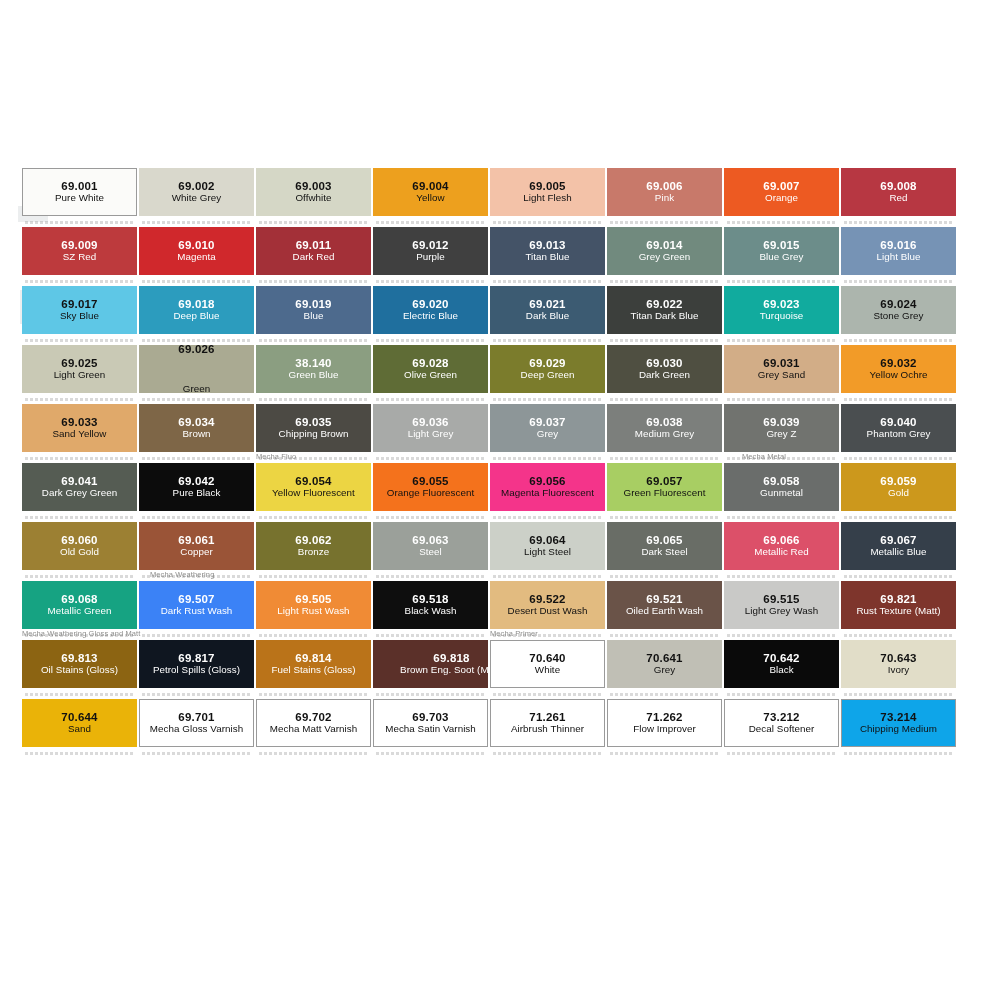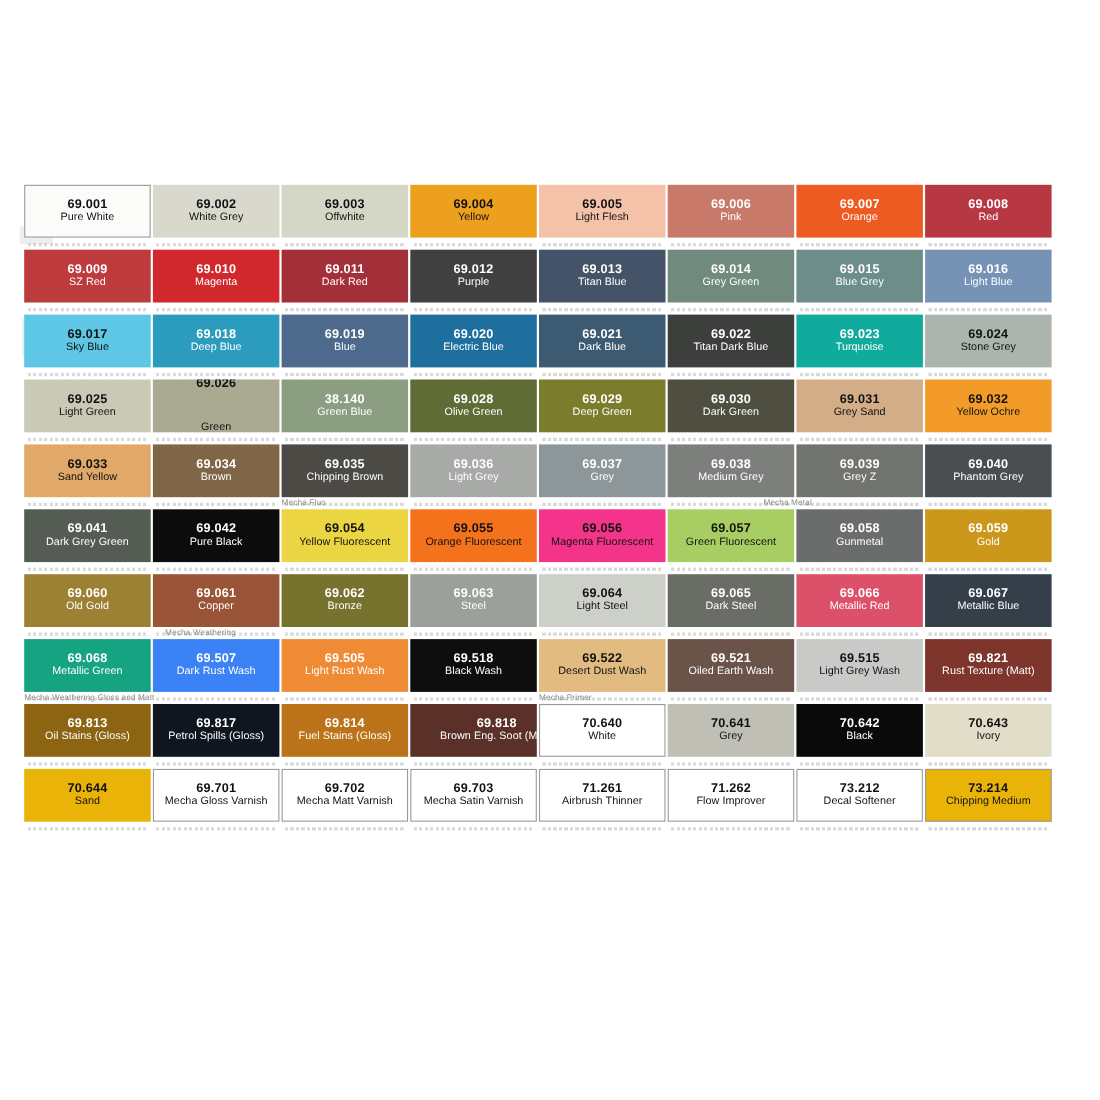--- a/index.html
+++ b/index.html
@@ -437,21 +437,21 @@
           </div>
           <div class="microtext"></div>
         </div>
         <div style="position: relative;">
           <div class="swatch" style="background: rgb(168, 206, 99);">
             <div class="swatch-code dark-text">69.057</div>
             <div class="swatch-name dark-text">Green Fluorescent</div>
           </div>
           <div class="microtext"></div>
         </div>
-        <div class="section-label" style="left: 672px;">Mecha Metal</div>
+        <div class="section-label" style="left: 720px;">Mecha Metal</div>
         <div style="position: relative;">
           <div class="swatch" style="background: rgb(106, 109, 107);">
             <div class="swatch-code light-text">69.058</div>
             <div class="swatch-name light-text">Gunmetal</div>
           </div>
           <div class="microtext"></div>
         </div>
         <div style="position: relative;">
           <div class="swatch" style="background: rgb(204, 152, 28);">
             <div class="swatch-code light-text">69.059</div>
@@ -681,21 +681,21 @@
           <div class="microtext"></div>
         </div>
         <div style="position: relative;">
           <div class="swatch outlined" style="background: rgb(255, 255, 255);">
             <div class="swatch-code dark-text">73.212</div>
             <div class="swatch-name dark-text">Decal Softener</div>
           </div>
           <div class="microtext"></div>
         </div>
         <div style="position: relative;">
-          <div class="swatch outlined" style="background: #eab308;">
+          <div class="swatch outlined" style="background: #0ea5e9;">
             <div class="swatch-code dark-text">73.214</div>
             <div class="swatch-name dark-text">Chipping Medium</div>
           </div>
           <div class="microtext"></div>
         </div>
       </div>
     </div>
 </div>
 
 </body></html>

